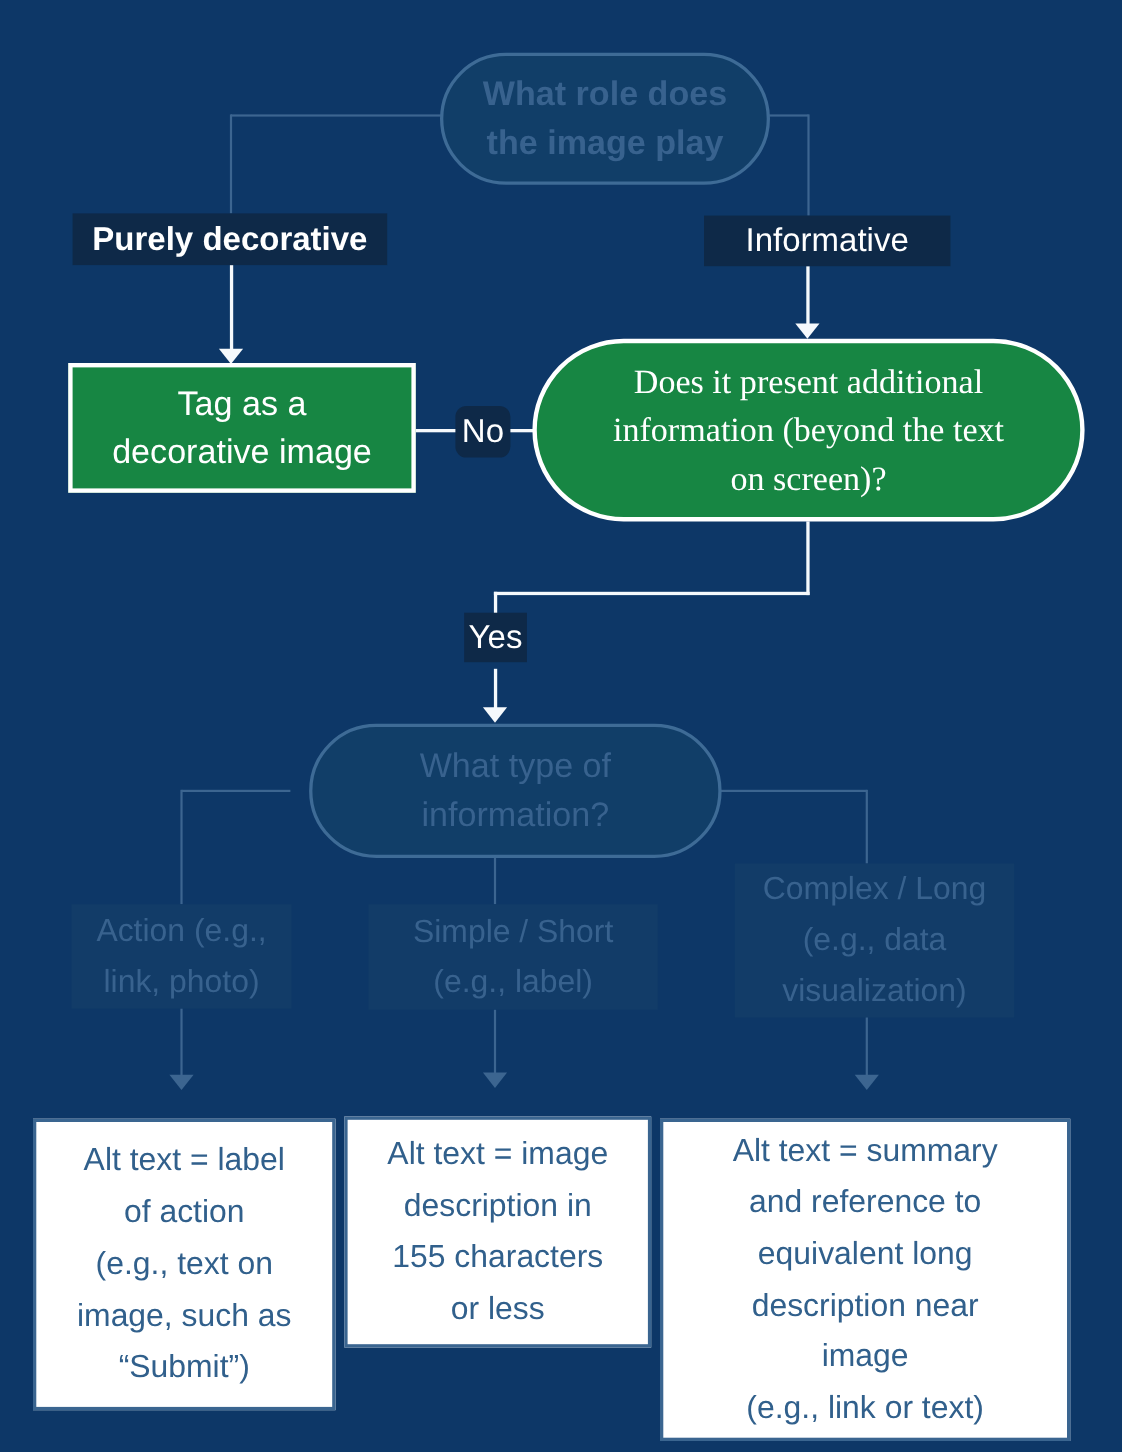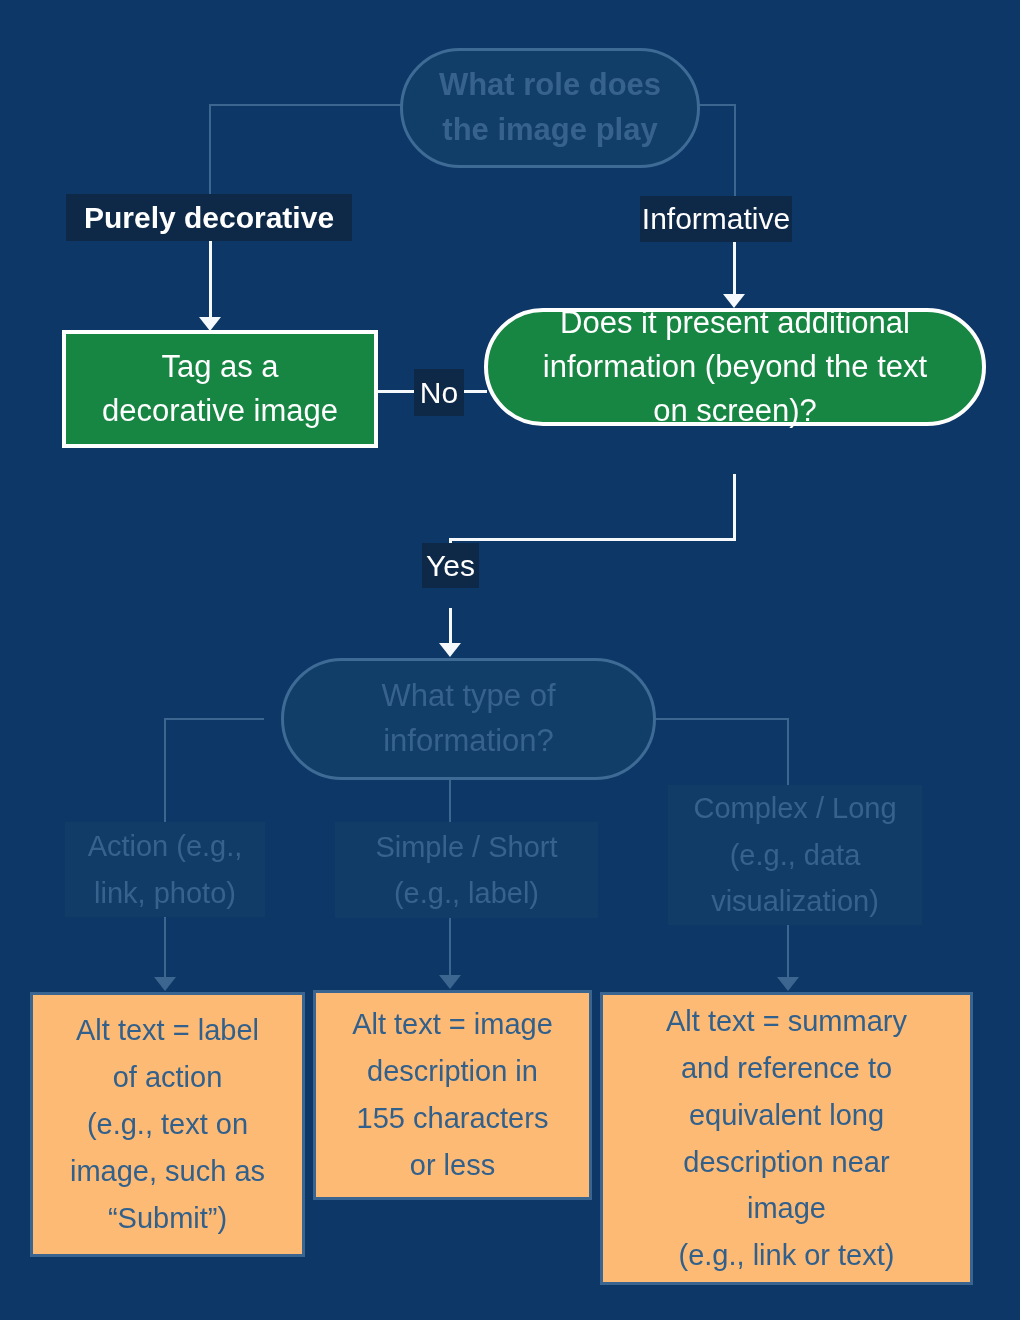--- a/index.html
+++ b/index.html
@@ -70,25 +70,26 @@
     font-size: 31px;
     line-height: 1.45;
   }
   .faded-label {
     background: #123c68;
     color: #38628e;
     font-size: 29px;
     line-height: 1.6;
   }
   .faded-box {
-    background: #fdba74;
+    background: #ffffff;
     border: 3px solid #3a6590;
     color: #31608c;
     font-size: 29px;
     line-height: 1.62;
+    margin-top: 25px;
   }
 </style>
 </head>
 <body>
 
 <div id="canvas">
 
   <div class="abs line-faded" style="left:210px; top:104px; width:191px; height:2px;"></div>
   <div class="abs line-faded" style="left:209px; top:104px; width:2px; height:90px;"></div>
   <div class="abs line-faded" style="left:699px; top:104px; width:36px; height:2px;"></div>
@@ -106,28 +107,28 @@
   <div class="abs line-white" style="left:374px; top:390px; width:113px; height:3px;"></div>
   <div class="abs arrow arrow-left-white" style="left:363px; top:381px;"></div>
 
   <div class="abs line-white" style="left:733px; top:474px; width:3px; height:67px;"></div>
   <div class="abs line-white" style="left:449px; top:538px; width:287px; height:3px;"></div>
   <div class="abs line-white" style="left:449px; top:538px; width:3px; height:27px;"></div>
   <div class="abs line-white" style="left:449px; top:608px; width:3px; height:36px;"></div>
   <div class="abs arrow arrow-down-white" style="left:439px; top:643px;"></div>
 
   <div class="abs node hlabel" style="left:66px; top:194px; width:286px; height:47px;font-weight:bold;">Purely decorative</div>
-  <div class="abs node hlabel" style="left:640px; top:196px; width:152px; height:46px;">Informative</div>
+  <div class="abs node hlabel" style="left:640px; top:196px; width:224px; height:46px;">Informative</div>
 
-  <div class="abs node hlabel" style="left:414px; top:369px; width:50px; height:47px;">No</div>
-  <div class="abs node hlabel" style="left:422px; top:543px; width:57px; height:45px;">Yes</div>
+  <div class="abs node hlabel" style="left:414px; top:369px; width:50px; height:47px;border-radius:10px;">No</div>
+  <div class="abs node hlabel" style="left:422px; top:557px; width:57px; height:45px;">Yes</div>
 
   <div class="abs node green-rect" style="left:62px; top:330px; width:316px; height:118px;">Tag as a
 decorative image</div>
-  <div class="abs node green-pill" style="left:484px; top:308px; width:502px; height:118px;">Does it present additional
+  <div class="abs node green-pill" style="left:484px; top:308px; width:502px; height:166px;font-family:Liberation Serif, serif;">Does it present additional
 information (beyond the text
 on screen)?</div>
 
   <div class="abs line-faded" style="left:165px; top:718px; width:99px; height:2px;"></div>
   <div class="abs line-faded" style="left:164px; top:718px; width:2px; height:104px;"></div>
   <div class="abs line-faded" style="left:449px; top:780px; width:2px; height:42px;"></div>
   <div class="abs line-faded" style="left:637px; top:718px; width:151px; height:2px;"></div>
   <div class="abs line-faded" style="left:787px; top:718px; width:2px; height:67px;"></div>
 
   <div class="abs node faded-pill" style="left:281px; top:658px; width:375px; height:122px;">What type of

